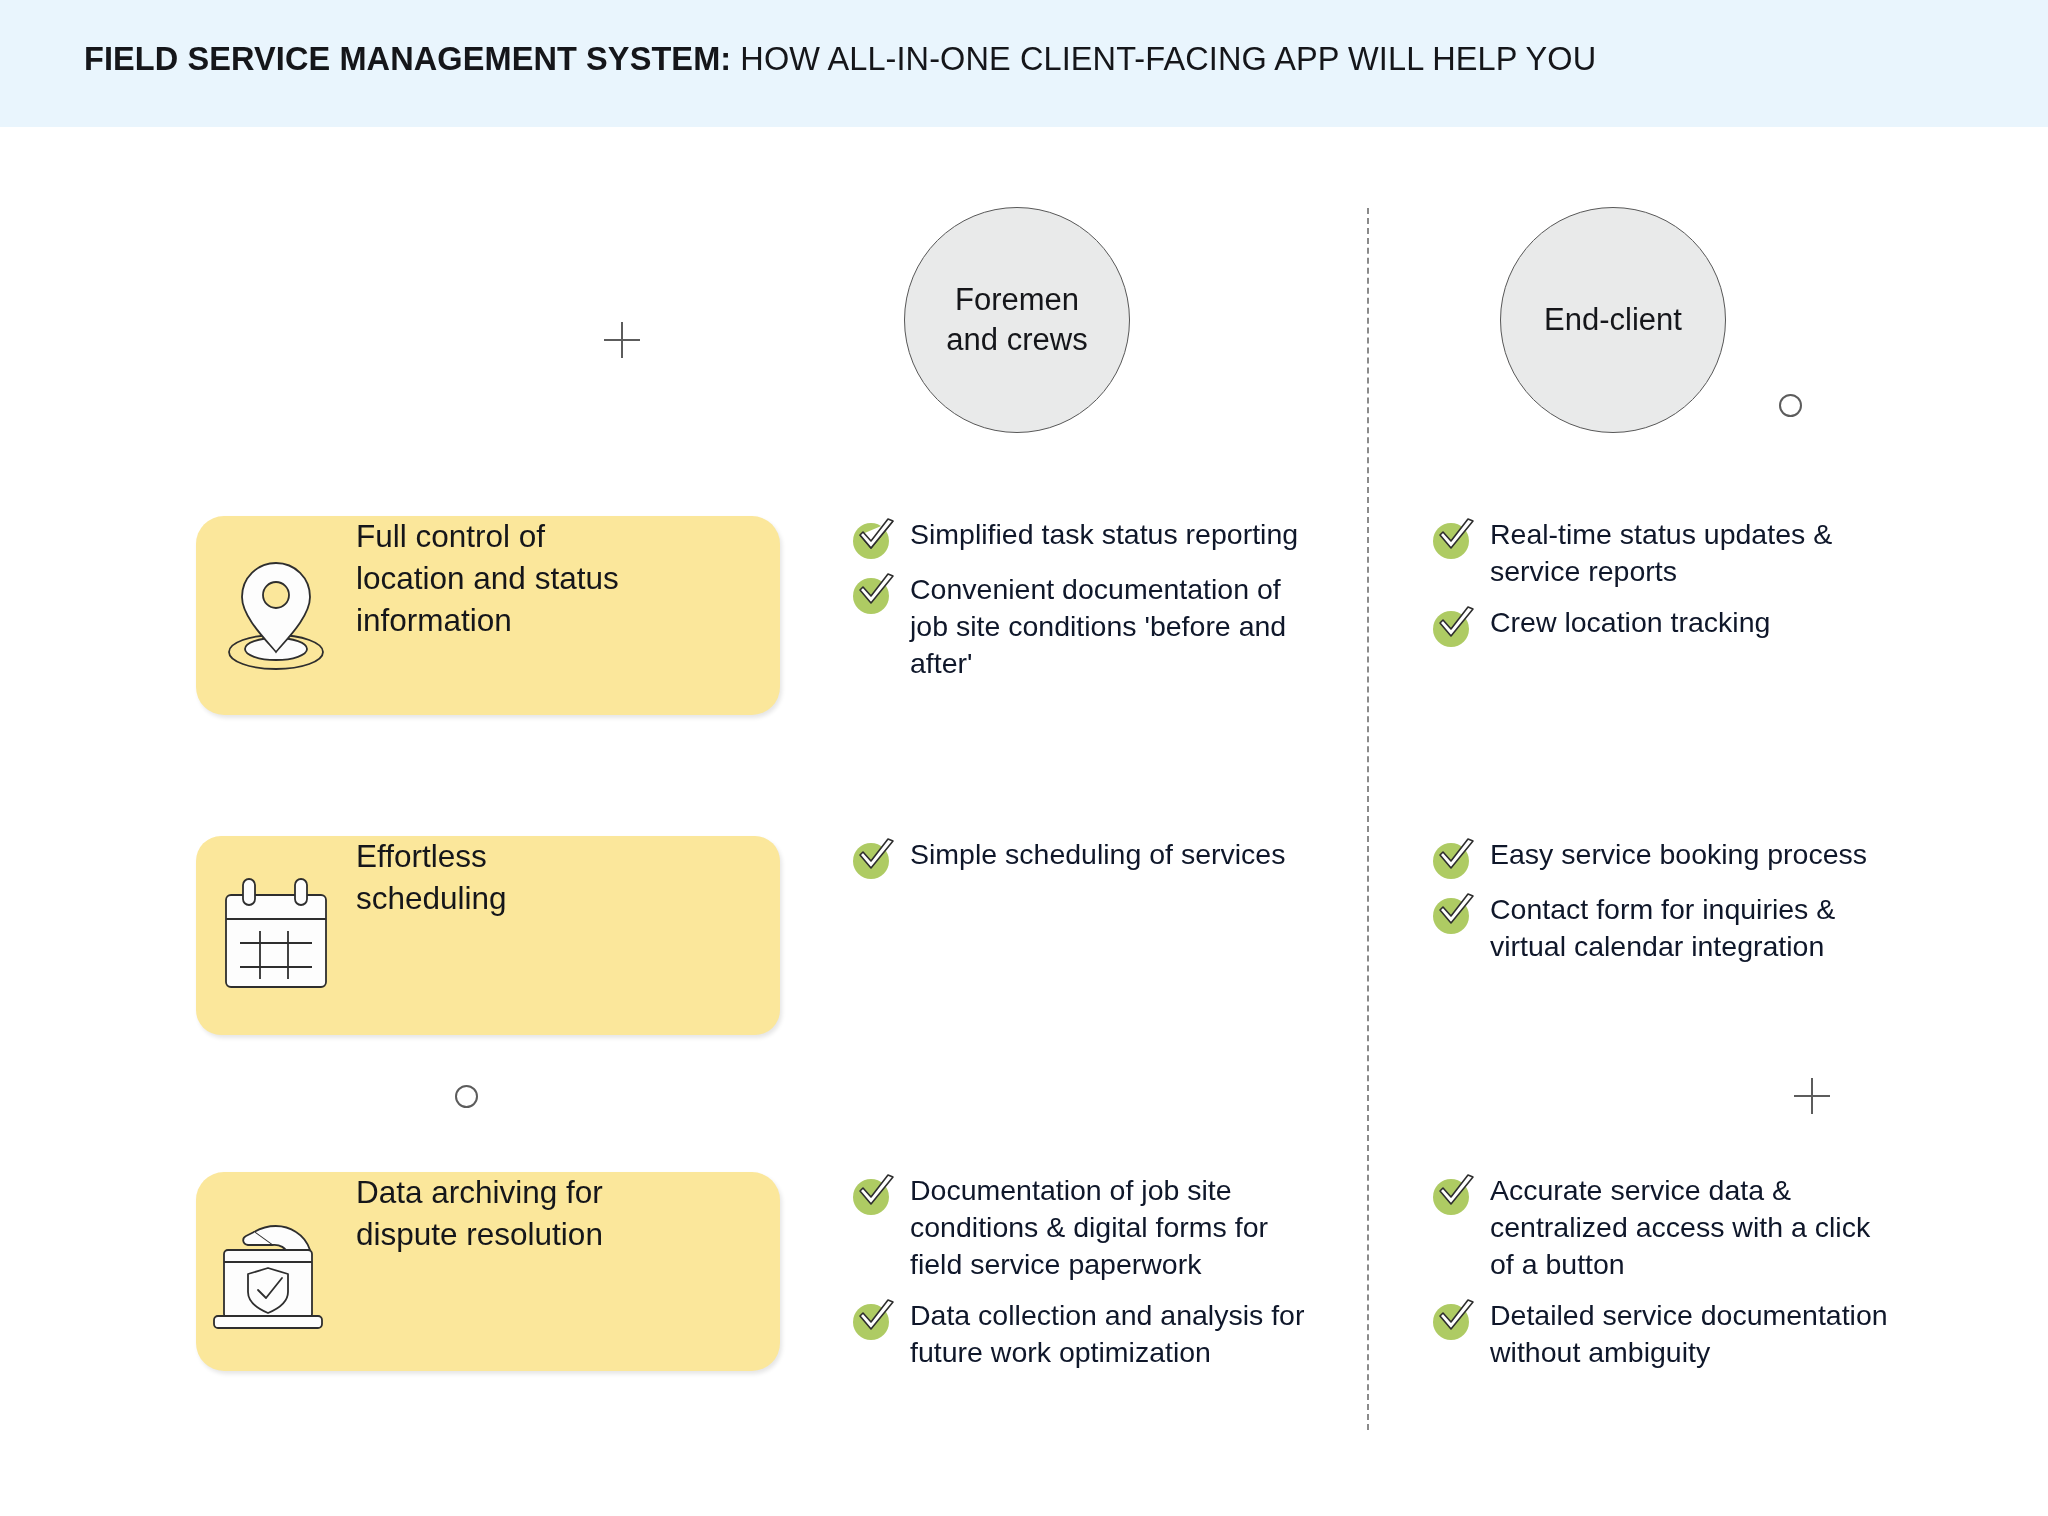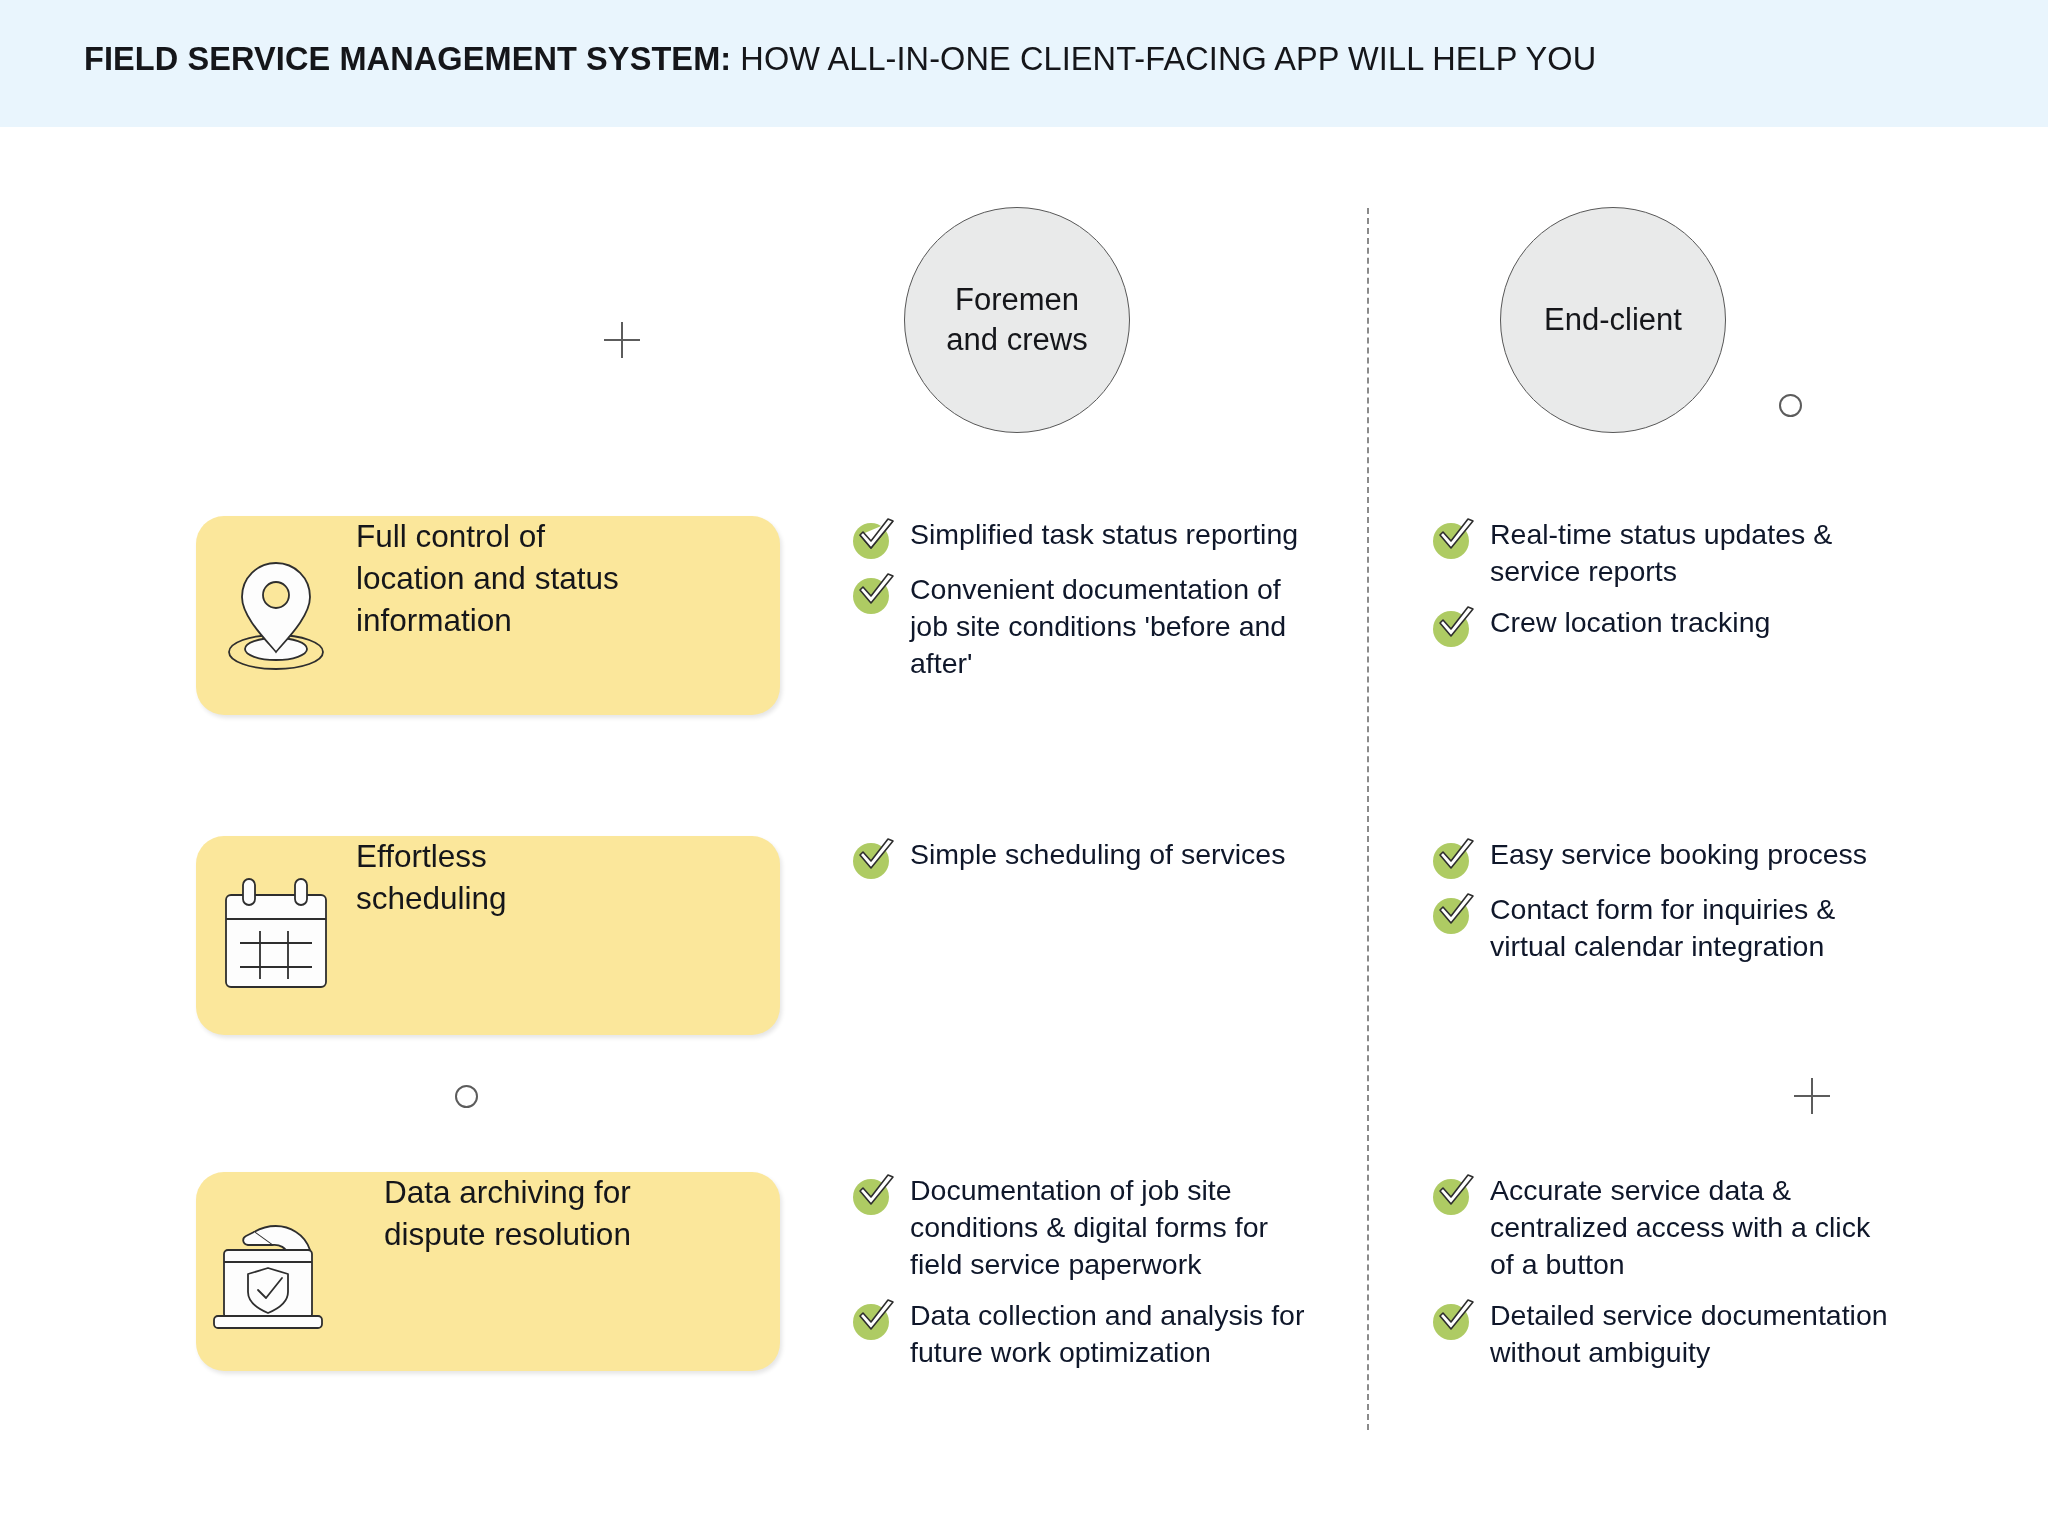--- a/index.html
+++ b/index.html
@@ -126,22 +126,22 @@
   .card {
     position: absolute;
     left: 196px;
     width: 584px;
     background: #fbe79b;
     border-radius: 28px;
     box-shadow: 2px 3px 4px rgba(0,0,0,0.10);
     display: flex;
   }
   .card-1 { top: 516px; height: 199px; }
-  .card-2 { top: 836px; height: 199px; }
-  .card-3 { top: 1172px; height: 199px; gap: 28px; }
+  .card-2 { top: 836px; height: 199px; border-radius: 25px; }
+  .card-3 { top: 1172px; height: 199px; }
 
   .card-icon {
     width: 160px;
     flex: 0 0 160px;
     display: flex;
     align-items: center;
     justify-content: center;
   }
   .card-text {
     font-size: 31.5px;

